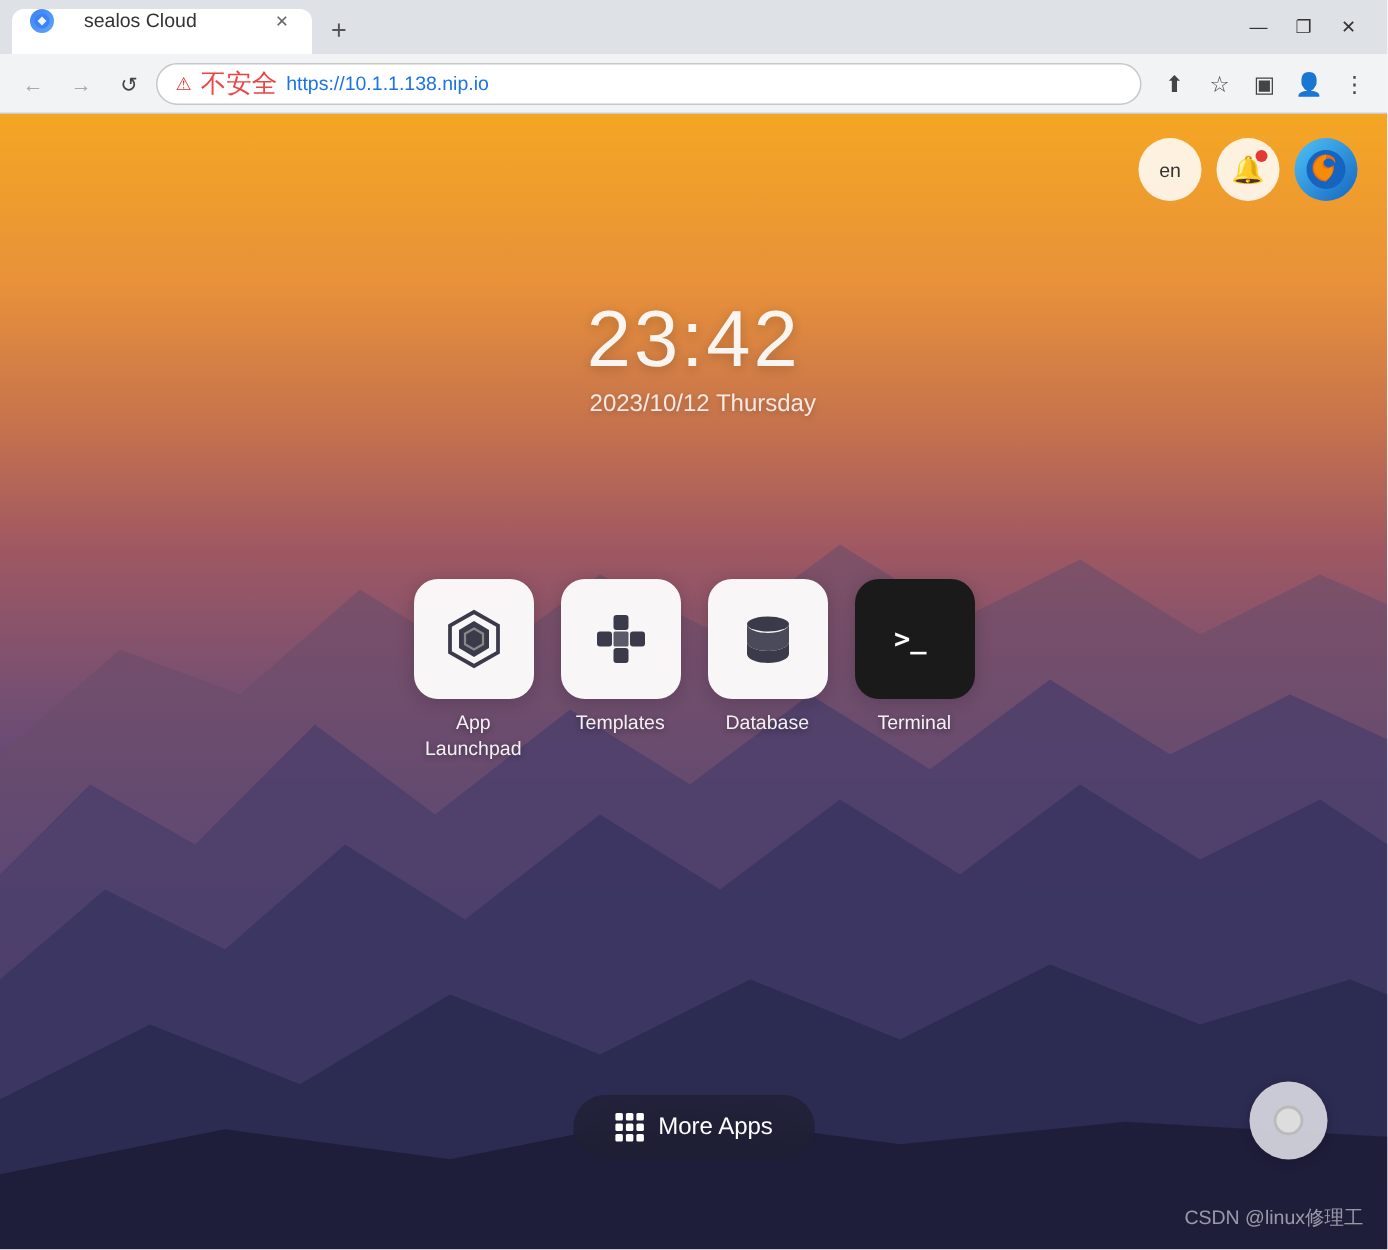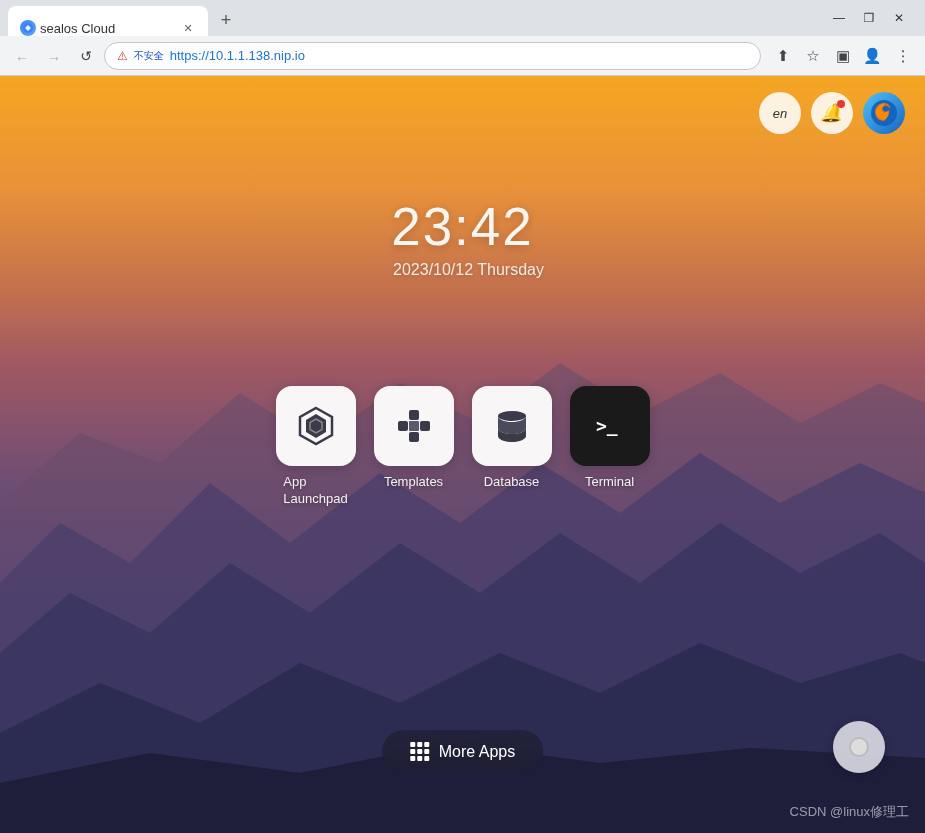--- a/index.html
+++ b/index.html
@@ -16,27 +16,27 @@
     .tab-bar {
       height: 36px;
       background: #dee1e6;
       display: flex;
       align-items: flex-end;
       padding: 0 8px;
     }
 
     .tab {
       display: flex;
-      align-items: flex-end;
+      align-items: flex-start;
       background: #fff;
       height: 30px;
       border-radius: 8px 8px 0 0;
       padding: 0 12px;
       min-width: 200px;
-      gap: 4px;
+      gap: 20px;
       font-size: 13px;
       color: #333;
     }
 
     .tab-favicon {
       width: 16px;
       height: 16px;
       border-radius: 50%;
       background: linear-gradient(135deg, #3b82f6, #60a5fa);
       display: flex; align-items: center; justify-content: center;
@@ -114,22 +114,22 @@
       color: #333;
       border: 1.5px solid #c5c7ca;
     }
 
     .security-icon {
       color: #d93025;
       font-size: 12px;
     }
 
     .security-label {
-      color: #1d4ed8;
-      font-size: 10px;
+      color: #ef4444;
+      font-size: 17px;
     }
 
     .url-text {
       color: #1a73e8;
       font-size: 13px;
     }
 
     .toolbar-icons {
       display: flex;
       align-items: center;
@@ -173,21 +173,20 @@
     }
 
     
     .desktop-topbar {
       position: absolute;
       top: 16px;
       right: 20px;
       display: flex;
       align-items: flex-start;
       gap: 10px;
-      font-style: italic;
     }
 
     .lang-btn {
       width: 42px; height: 42px;
       border-radius: 50%;
       background: rgba(255,255,255,0.85);
       display: flex; align-items: center; justify-content: center;
       font-size: 13px;
       font-weight: 500;
       color: #333;
@@ -274,20 +273,21 @@
       font-size: 36px;
       box-shadow: 0 2px 12px rgba(0,0,0,0.18);
     }
 
     .app-icon.light { background: rgba(255,255,255,0.95); }
     .app-icon.dark { background: #1a1a1a; color: #fff; }
 
     .app-label {
       font-size: 13px;
       color: rgba(255,255,255,0.92);
+      text-align: center;
       text-shadow: 0 1px 4px rgba(0,0,0,0.4);
       line-height: 1.3;
     }
 
     
     .more-apps-btn {
       position: absolute;
       bottom: 60px;
       left: 50%;
       transform: translateX(-50%);

